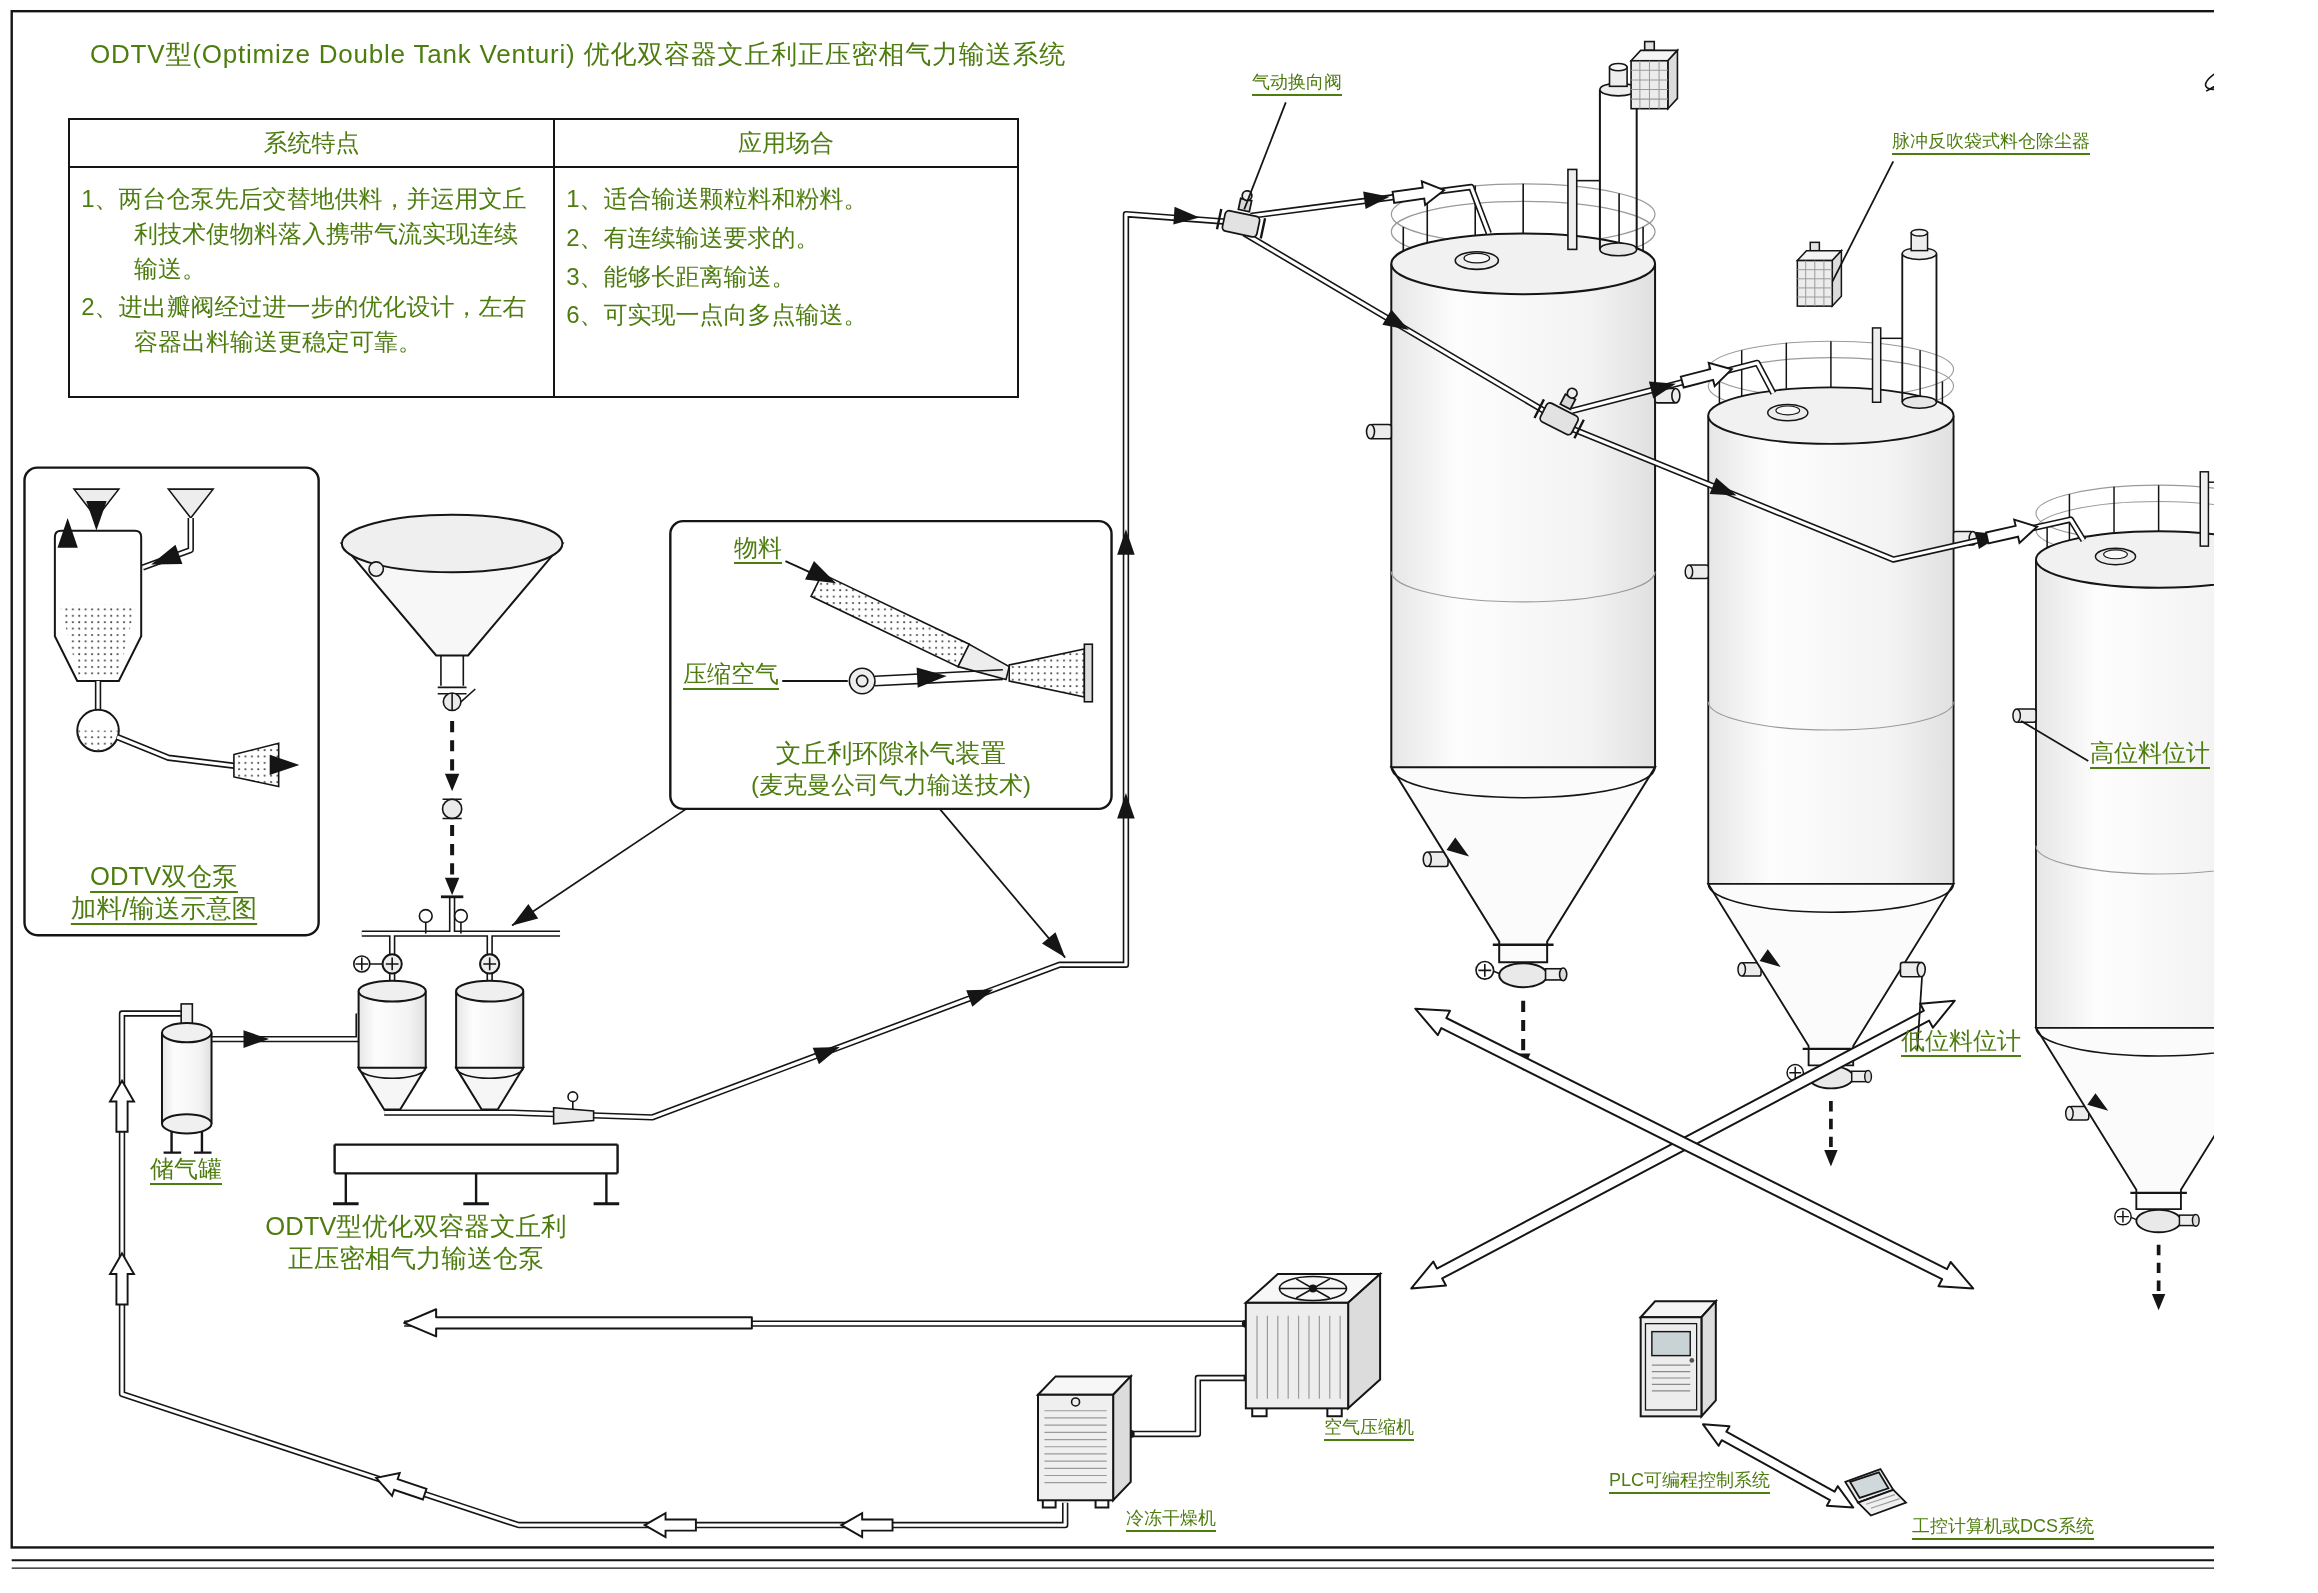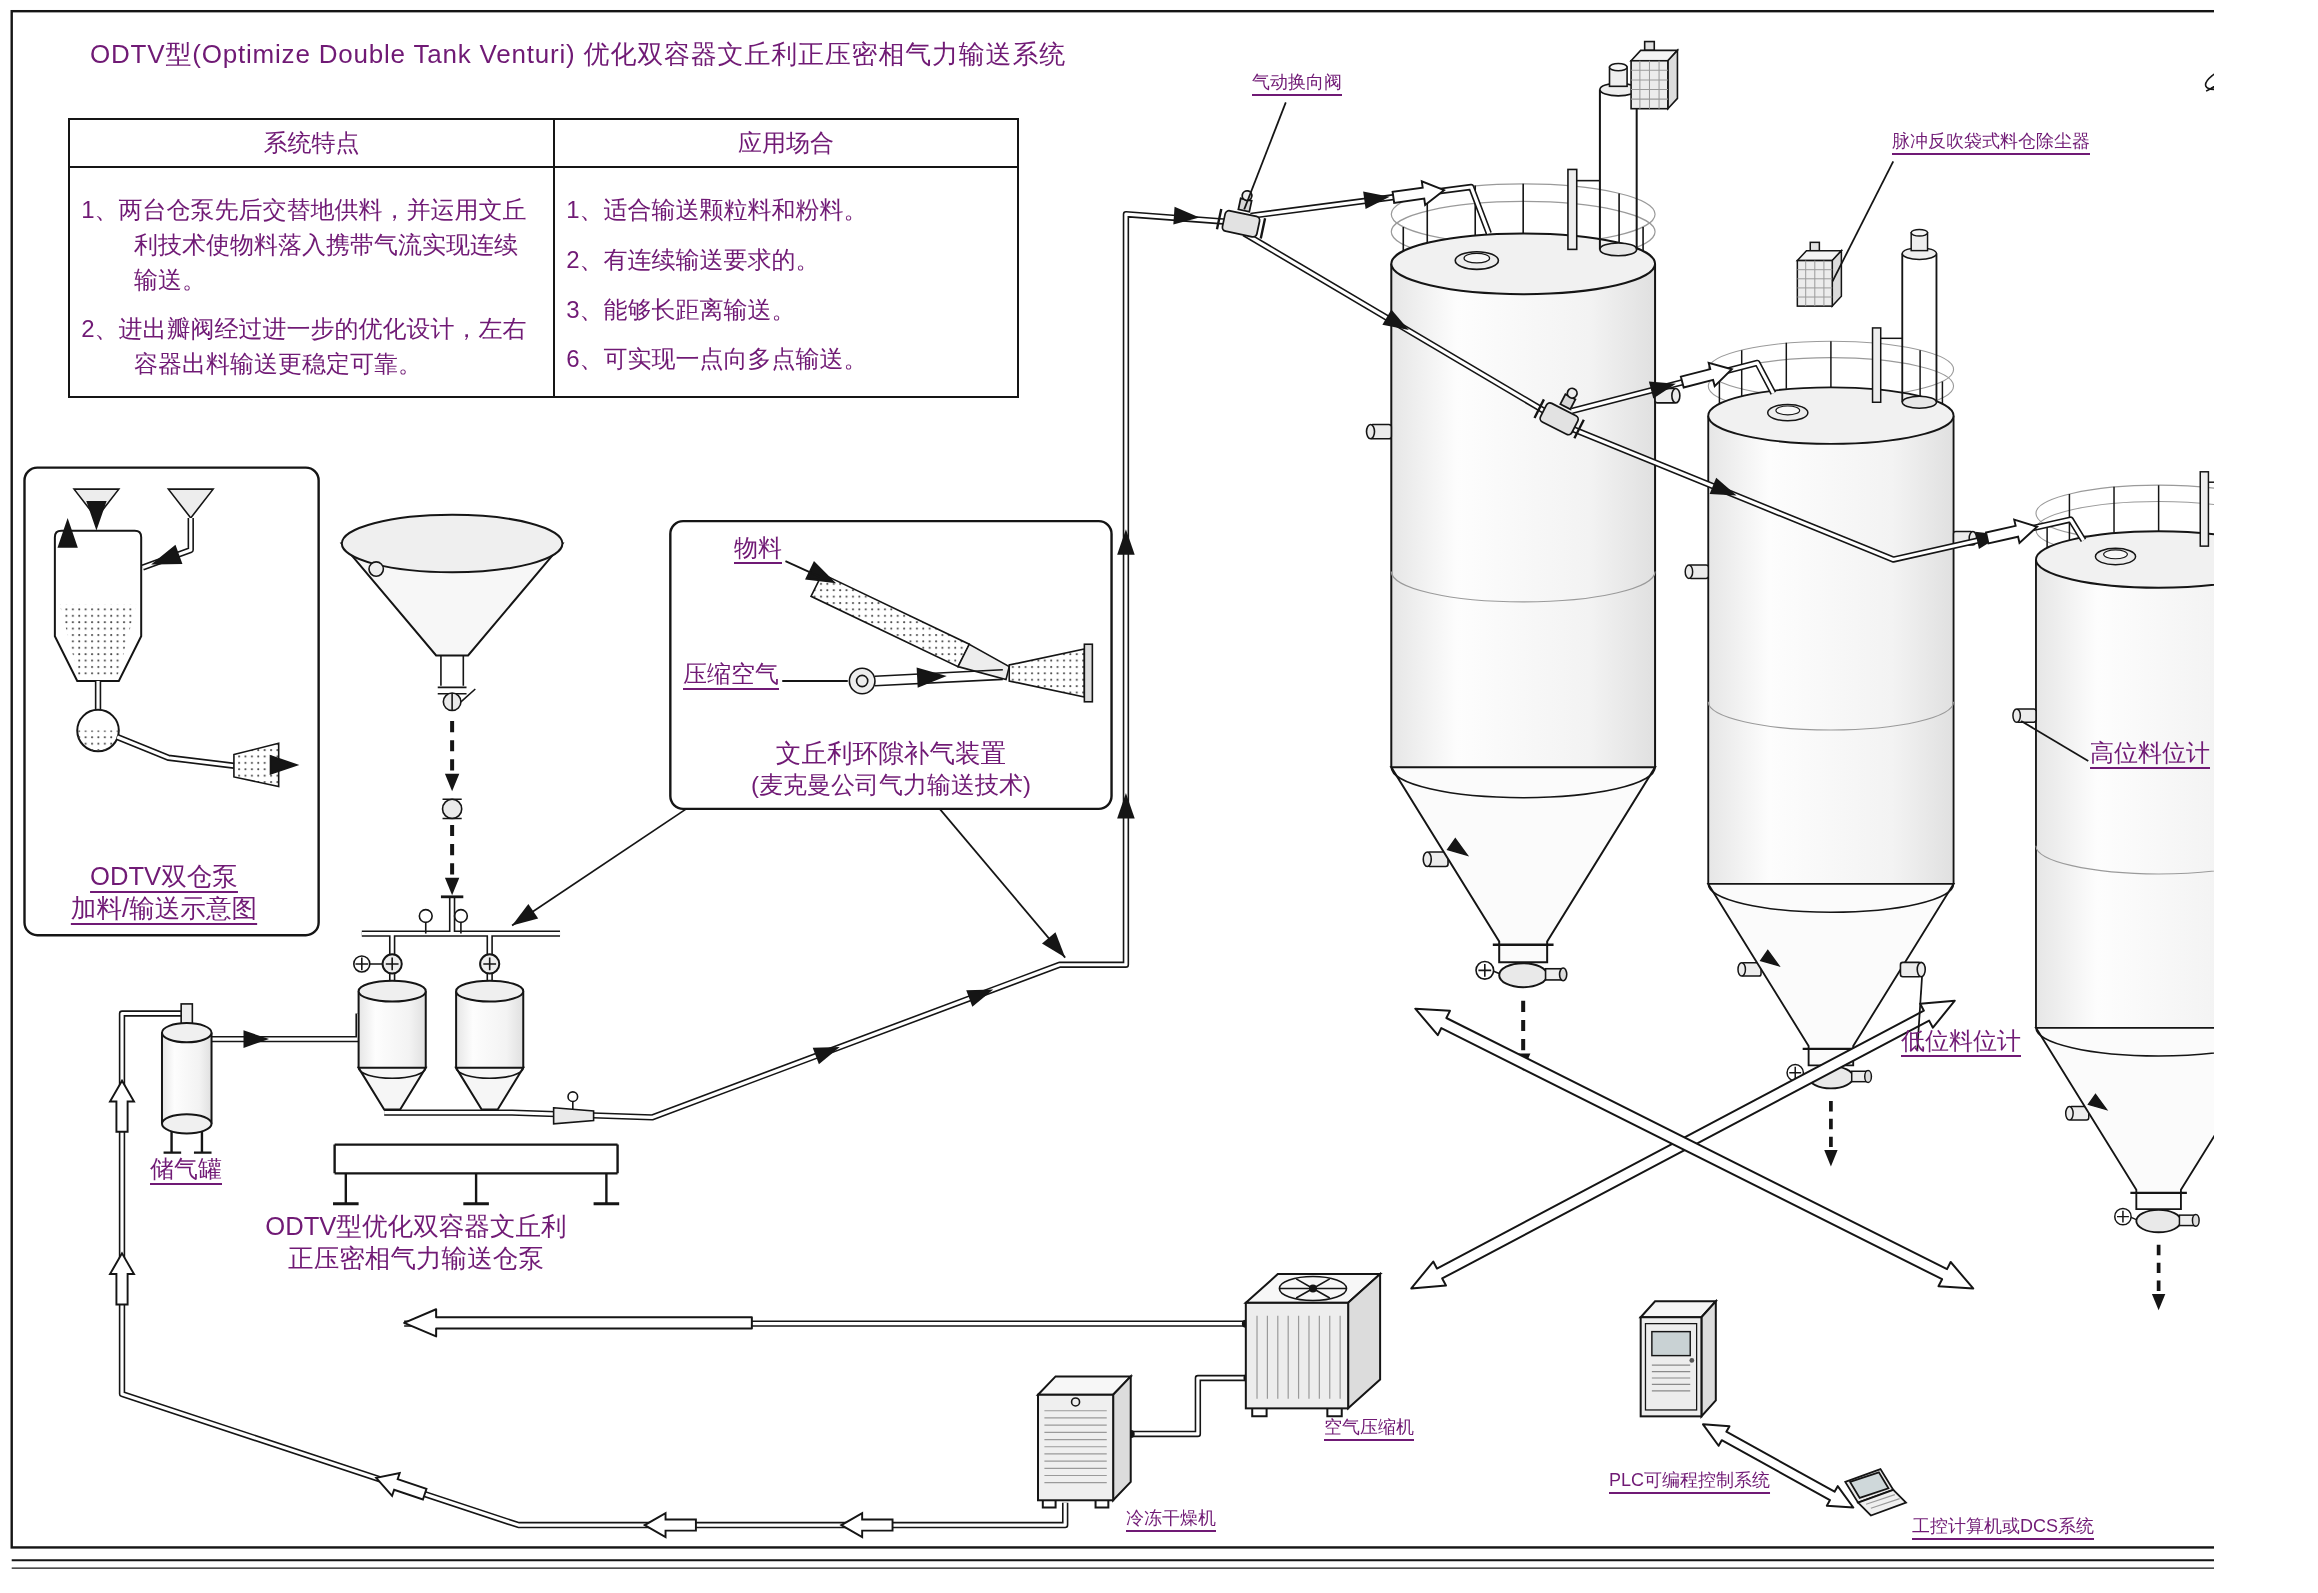--- a/index.html
+++ b/index.html
@@ -1,30 +1,30 @@
 <!DOCTYPE html>
 <html style="font-size:12.8px"><head>
 <meta charset="utf-8">
 <style>
   html,body{margin:0;padding:0;background:#fff}
   .stage{position:relative;width:2214px;height:1593px;background:#ffffff;
-         font-family:"Liberation Sans","DejaVu Sans",sans-serif;color:#701a75;overflow:hidden}
+         font-family:"Liberation Sans","DejaVu Sans",sans-serif;color:#4d7c0f;overflow:hidden}
   .art{position:absolute;left:0;top:0;width:2319px;height:1593px}
   .lbl{position:absolute;white-space:nowrap;font-size:24px;line-height:1.15}
   .u{text-decoration:underline;text-underline-offset:5.6px;text-decoration-thickness:1.6px}
   .ctr{transform:translateX(-50%)}
   .it{font-style:italic}
   .fs32{font-size:25.6px}.fs31{font-size:18px}
   .title{position:absolute;left:90px;top:37px;font-size:26px;letter-spacing:0.8px}
   .info-table{position:absolute;left:68px;top:118px;width:947px;border:2px solid #151515;
               display:grid;grid-template-columns:485px 1fr;font-size:24px;background:#fff}
   .th{border-bottom:2px solid #151515;text-align:center;padding:7.2px 0;font-size:24px}
   .bl{border-right:2px solid #151515}
   .cell{padding:9.6px 14.4px 12.8px 11.2px;line-height:1.45;min-height:205px}
-  .item{padding-left:2.2em;text-indent:-2.2em;margin-top:15px}
+  .item{padding-left:2.2em;text-indent:-2.2em;margin-top:4px}
   
   .po{fill:none;stroke:#151515;stroke-width:8;stroke-linejoin:round;stroke-linecap:butt}
   .pi{fill:none;stroke:#ffffff;stroke-width:4;stroke-linejoin:round;stroke-linecap:butt}
   .ln{stroke:#151515;stroke-width:2.2;fill:none}
   .thin{stroke:#9a9a9a;stroke-width:1.5;fill:none}
   .xarr{fill:#ffffff;stroke:#151515;stroke-width:2.5;stroke-linejoin:round}
 </style>
 </head>
 <body>
 

